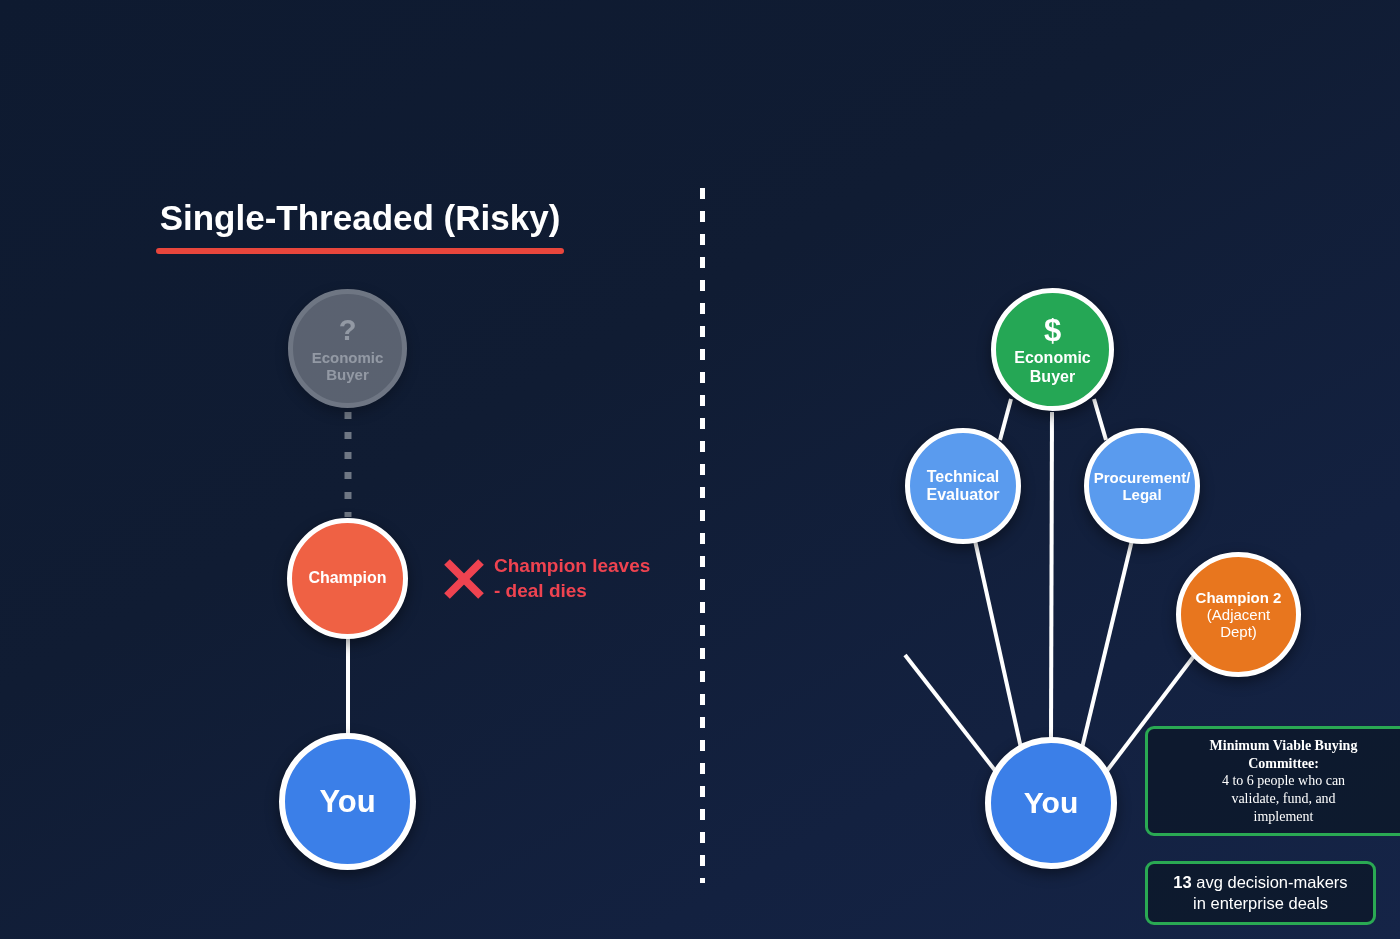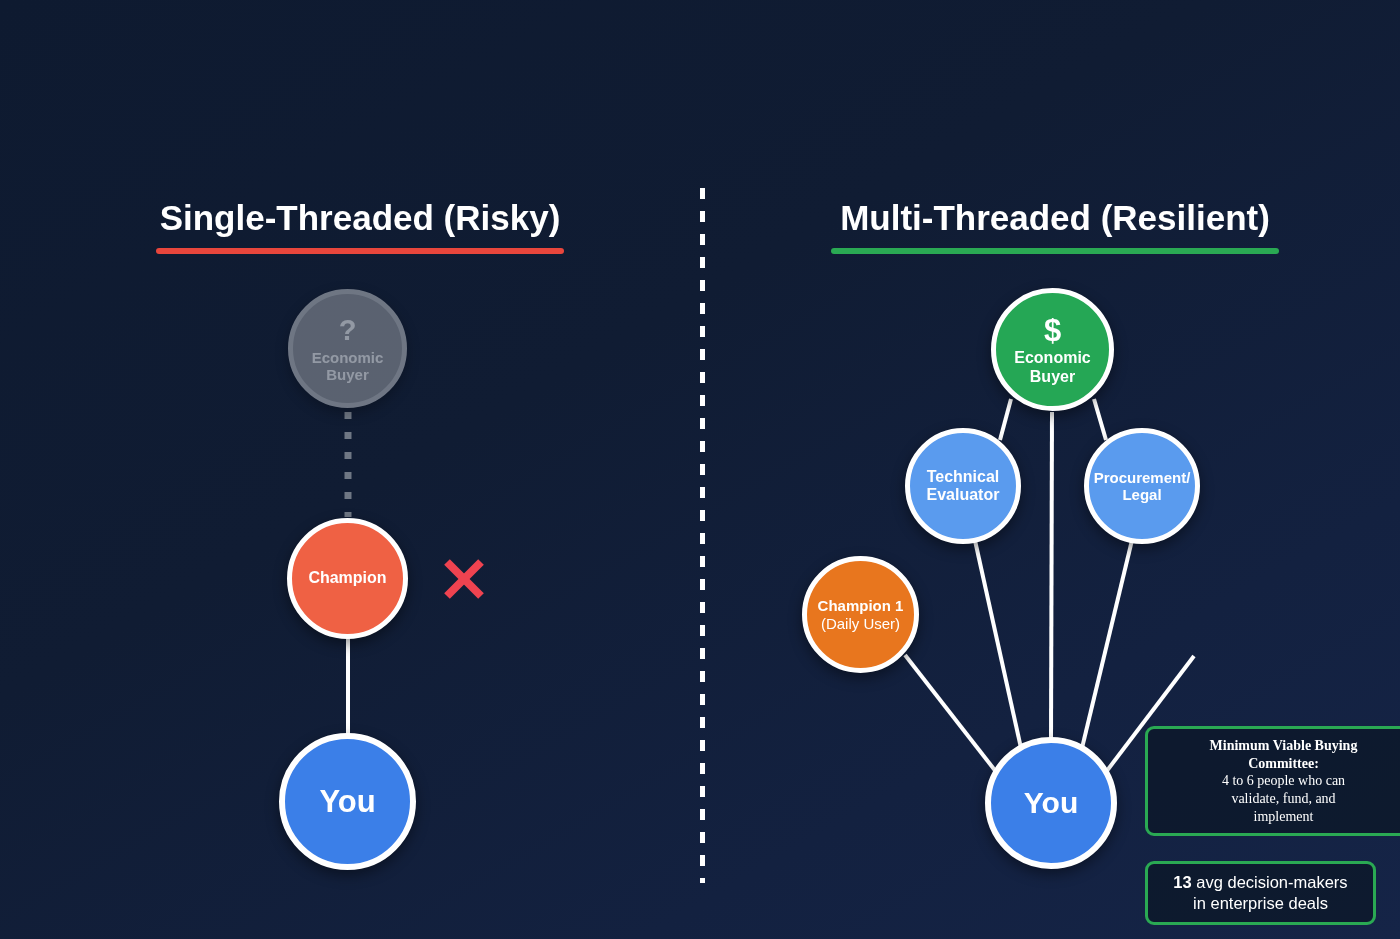--- a/index.html
+++ b/index.html
@@ -203,24 +203,20 @@
 <body>
 
 <div id="canvas">
 
 
   <div class="col-head" id="col-head-left">
     <div class="label">Single-Threaded (Risky)</div>
     <div class="rule"></div>
   </div>
 
-  <div class="col-head" id="col-head-right">
-    <div class="label">Multi-Threaded (Resilient)</div>
-    <div class="rule"></div>
-  </div>
 
   <div id="divider"></div>
 
   <svg id="edges" viewBox="0 0 1400 939">
 
     <line x1="348" y1="412" x2="348" y2="517" stroke="#6f7784" stroke-width="7" stroke-linecap="butt" stroke-dasharray="7 13"></line>
 
     <line x1="348" y1="638" x2="348" y2="736" stroke="#ffffff" stroke-width="4"></line>
 
     <line x1="1011" y1="399" x2="1000" y2="440" stroke="#ffffff" stroke-width="4"></line>
@@ -249,42 +245,47 @@
   </div>
 
   <div class="node" id="node-you-left">
     <span class="nlabel">You</span>
   </div>
 
   <svg id="x-mark" viewBox="0 0 46 46">
     <line x1="6" y1="6" x2="40" y2="40" stroke="#ef4350" stroke-width="8" stroke-linecap="butt"></line>
     <line x1="40" y1="6" x2="6" y2="40" stroke="#ef4350" stroke-width="8" stroke-linecap="butt"></line>
   </svg>
+  <div id="annot-champion-leaves">
+    <div>Champion leaves</div>
+    <div>- deal dies</div>
+  </div>
 
   <div class="node" id="node-eb">
     <span class="glyph">$</span>
     <span class="nlabel">Economic</span>
     <span class="nlabel">Buyer</span>
   </div>
 
   <div class="node" id="node-proc">
     <span class="nlabel">Procurement/</span>
     <span class="nlabel">Legal</span>
   </div>
 
   <div class="node" id="node-tech">
     <span class="nlabel">Technical</span>
     <span class="nlabel">Evaluator</span>
   </div>
 
-  <div class="node" id="node-ch1">
-    <span class="nlabel">Champion 1</span>
-    <span class="nsub">(Daily User)</span>
-  </div>
-
+
+  <div class="node" id="node-ch2">
+    <span class="nlabel">Champion 2</span>
+    <span class="nsub">(Adjacent</span>
+    <span class="nsub">Dept)</span>
+  </div>
 
   <div class="node" id="node-you-right">
     <span class="nlabel">You</span>
   </div>
 
   <div class="callout" id="callout-mvbc">
     <span class="head">Minimum Viable Buying</span>
     <span class="head">Committee:</span>
     <span class="body">4 to 6 people who can</span>
     <span class="body">validate, fund, and</span>

